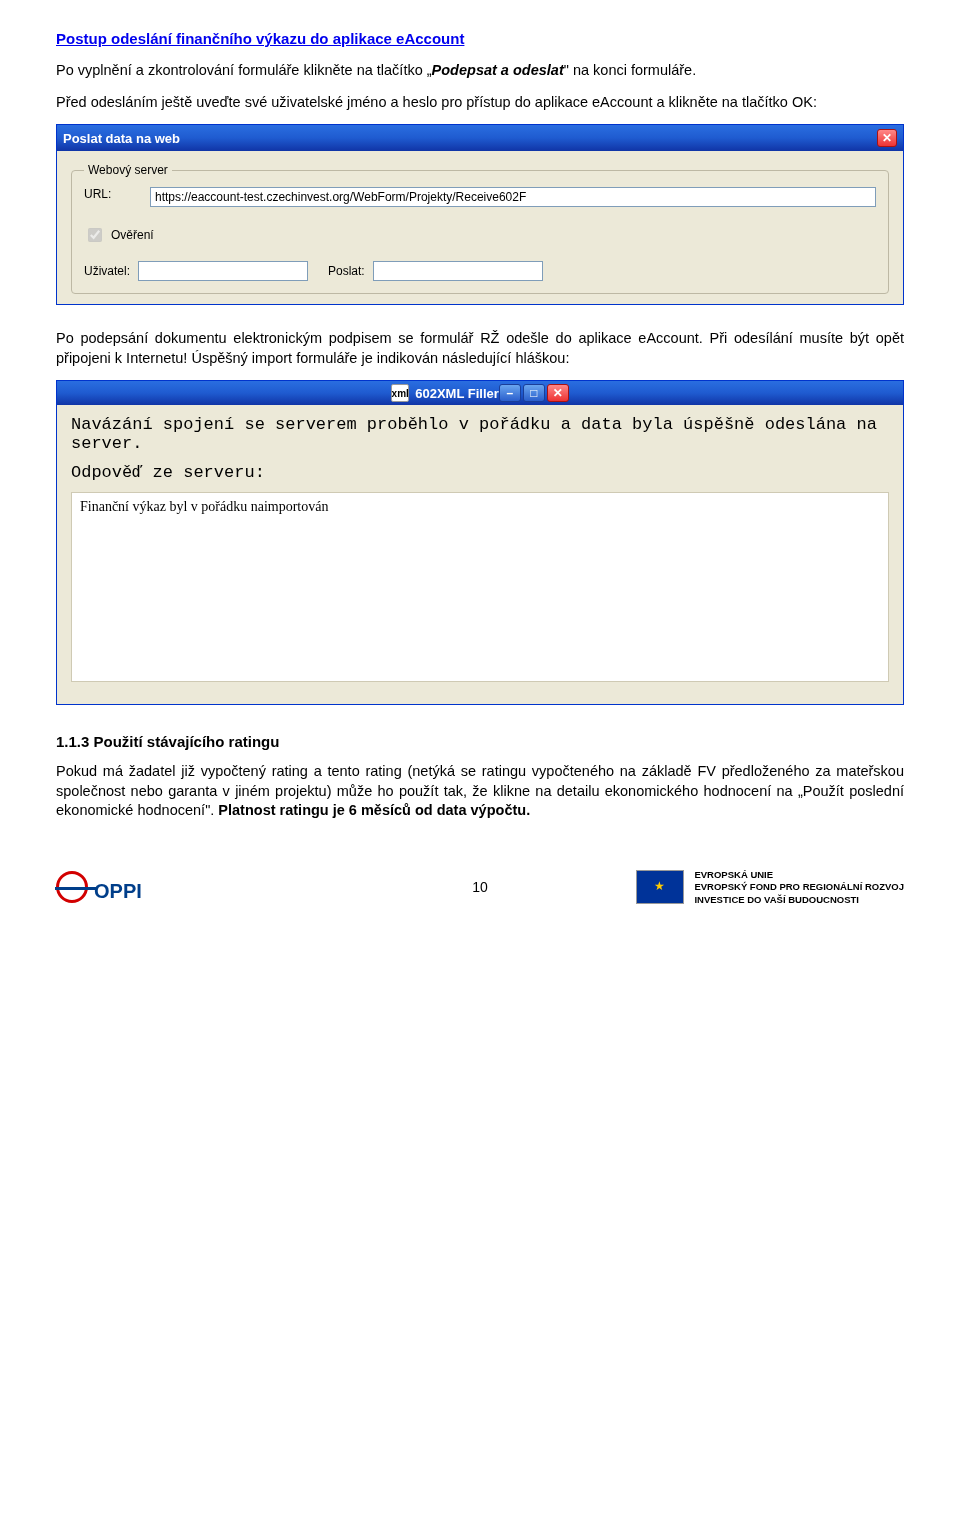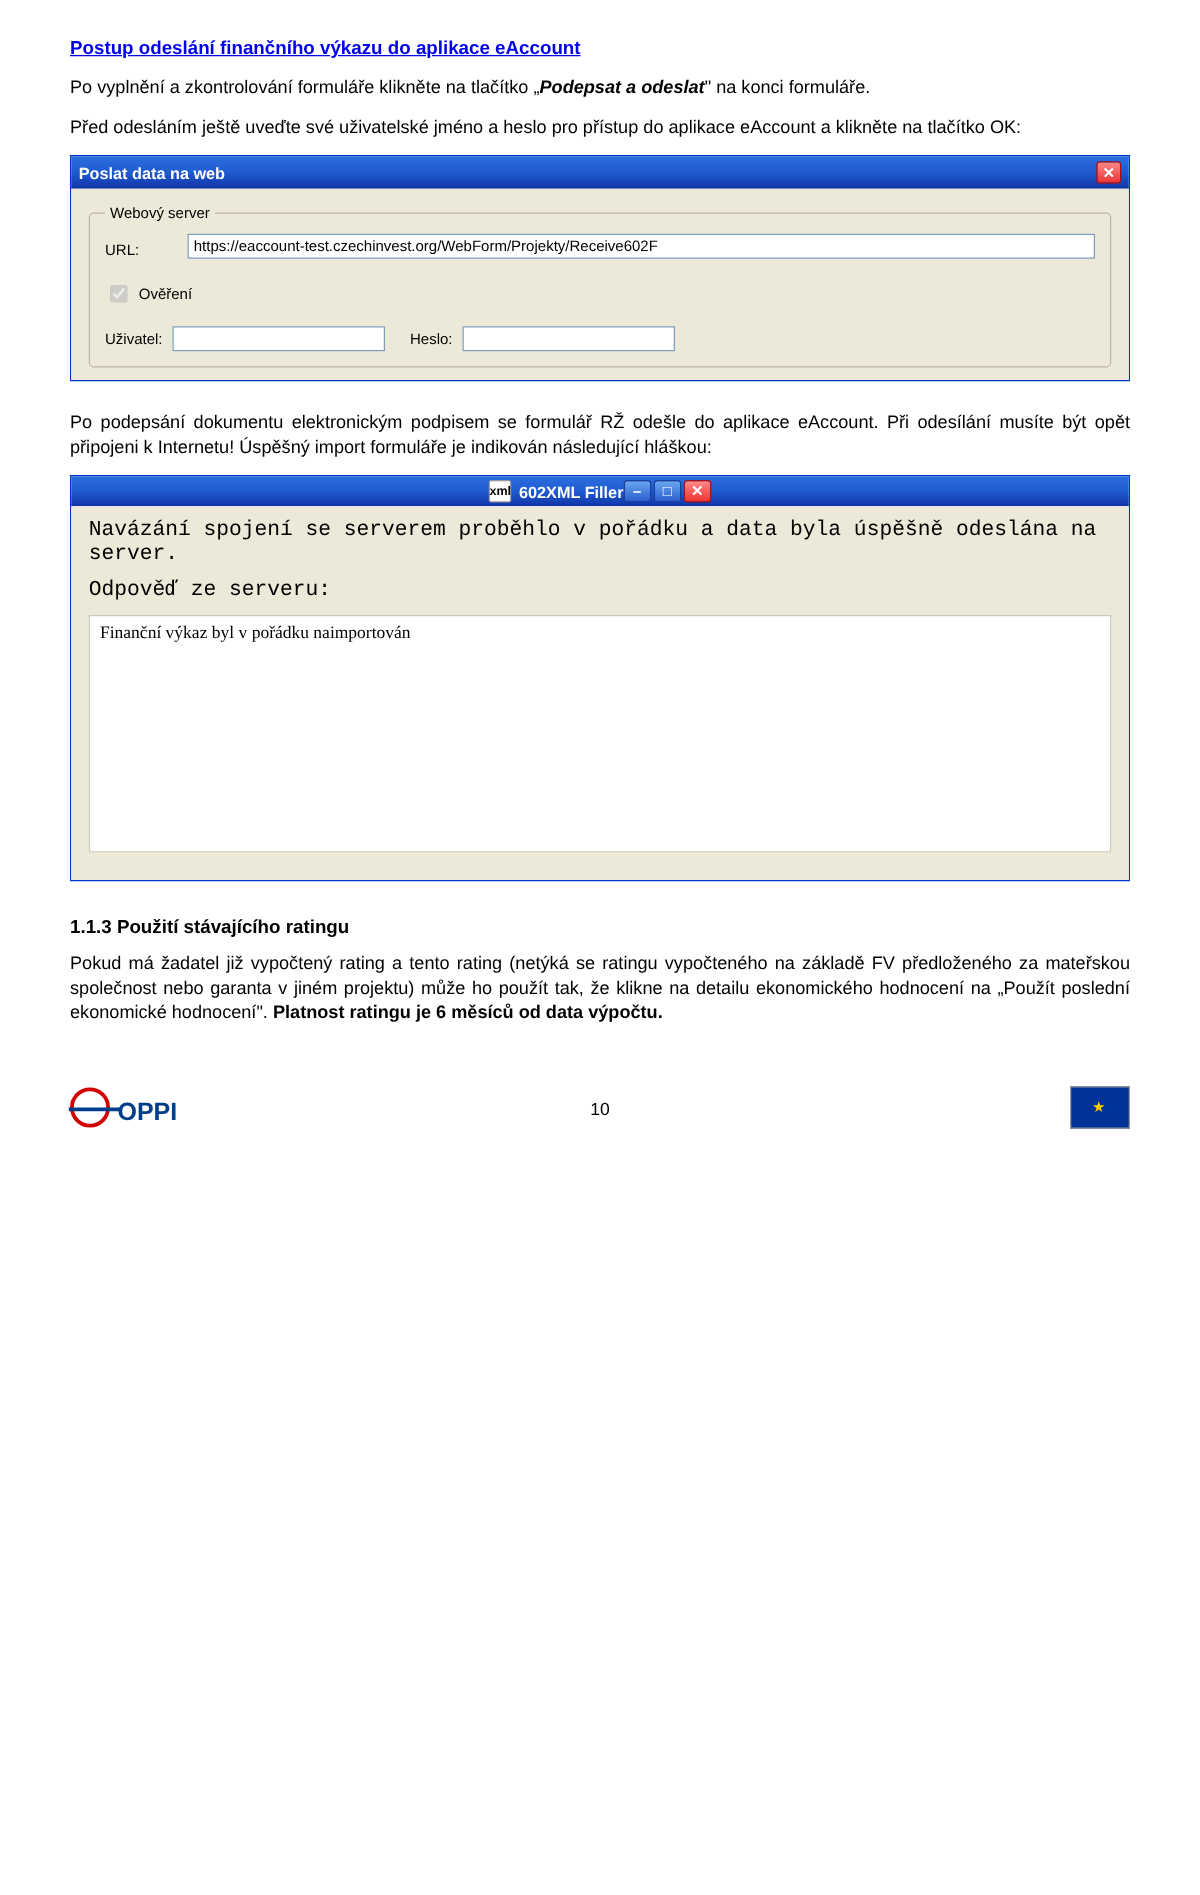--- a/index.html
+++ b/index.html
@@ -64,21 +64,21 @@
     padding: 10px 12px 12px 12px;
     background: #ece9d8;
   }
   fieldset.group legend {
     padding: 0 4px;
     font-size: 12px;
     color: #000;
   }
   .form-row {
     display: flex;
-    align-items: flex-end;
+    align-items: flex-start;
     gap: 10px;
     margin-bottom: 14px;
   }
   .form-row label { min-width: 56px; }
   input.tf {
     font-family: Tahoma, sans-serif;
     font-size: 12px;
     padding: 4px 4px;
     height: 20px;
     border: 1px solid #7f9db9;
@@ -261,21 +261,21 @@
         <label>URL:</label>
         <input type="text" class="tf url-field" value="https://eaccount-test.czechinvest.org/WebForm/Projekty/Receive602F" style="">
       </div>
       <div class="checkbox-row">
         <input type="checkbox" checked="" disabled="" style="">
         <span>Ověření</span>
       </div>
       <div class="user-row">
         <label>Uživatel:</label>
         <input type="text" class="tf gap-after" value="" style="">
-        <label>Heslo:</label>
+        <label>Poslat:</label>
         <input type="password" class="tf" value="" style="">
       </div>
     </fieldset>
   </div>
 </div>
 
 <p class="paragraph">Po podepsání dokumentu elektronickým podpisem se formulář RŽ odešle do aplikace eAccount. Při odesílání musíte být opět připojeni k Internetu! Úspěšný import formuláře je indikován následující hláškou:</p>
 
 
 <div class="window">
@@ -304,17 +304,22 @@
 </p>
 
 <div class="footer">
   <div class="logo-oppi">
     <span class="oppi-circle"></span>
     <span>OPPI</span>
   </div>
   <span class="page-num">10</span>
   <div class="logo-eu">
     <span class="eu-flag"></span>
+    <div class="eu-text">
+      <div>EVROPSKÁ UNIE</div>
+      <div>EVROPSKÝ FOND PRO REGIONÁLNÍ ROZVOJ</div>
+      <div>INVESTICE DO VAŠÍ BUDOUCNOSTI</div>
+    </div>
   </div>
 </div>
 
 
 
 
 </body></html>

